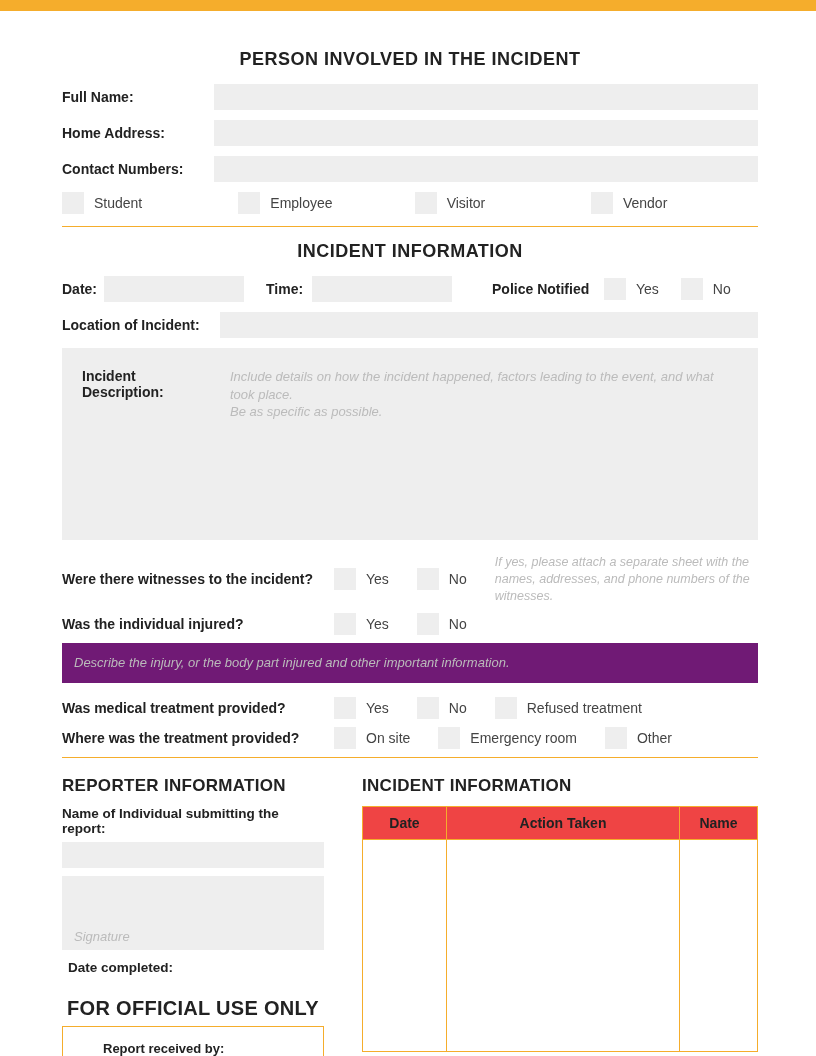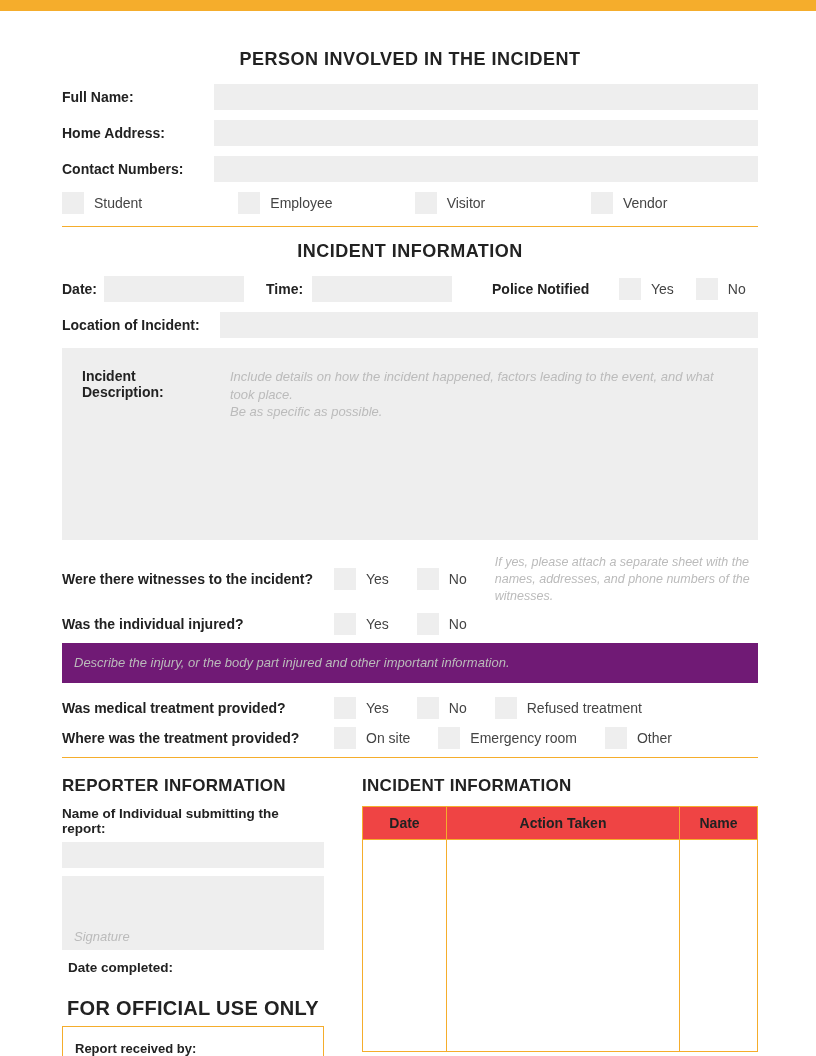--- a/index.html
+++ b/index.html
@@ -146,20 +146,21 @@
   letter-spacing: .3px;
 }
 .official-box {
   border: 1.5px solid #f5ad2c;
   padding: 14px 12px 16px;
   margin-top: 6px;
 }
 .official-box .small {
   font-size: 13px;
   margin-bottom: 10px;
+  margin-left: 28px;
 }
 table.action {
   width: 100%;
   border-collapse: collapse;
 }
 table.action th, table.action td {
   border: 1.5px solid #f5ad2c;
   font-size: 14px;
   font-weight: 700;
   padding: 8px 4px;
@@ -210,21 +211,21 @@
 
   <hr class="divider">
 
   <h2 class="section-title" style="margin-top:0">INCIDENT INFORMATION</h2>
 
   <div class="row">
     <span class="label" style="width:42px">Date:</span>
     <input class="input" style="flex: 0 0 auto; width: 140px; margin-right: 22px;">
     <span class="label" style="width:46px">Time:</span>
     <input class="input" style="flex: 0 0 auto; width: 140px; margin-right: 40px;">
-    <span class="label" style="width:127px">Police Notified</span>
+    <span class="label" style="width:112px">Police Notified</span>
     <span class="checkbox"></span>
     <span class="cb-label" style="margin-right:22px">Yes</span>
     <span class="checkbox"></span>
     <span class="cb-label">No</span>
   </div>
 
   <div class="row">
     <span class="label" style="width:158px">Location of Incident:</span>
     <input class="input" style="">
   </div>

